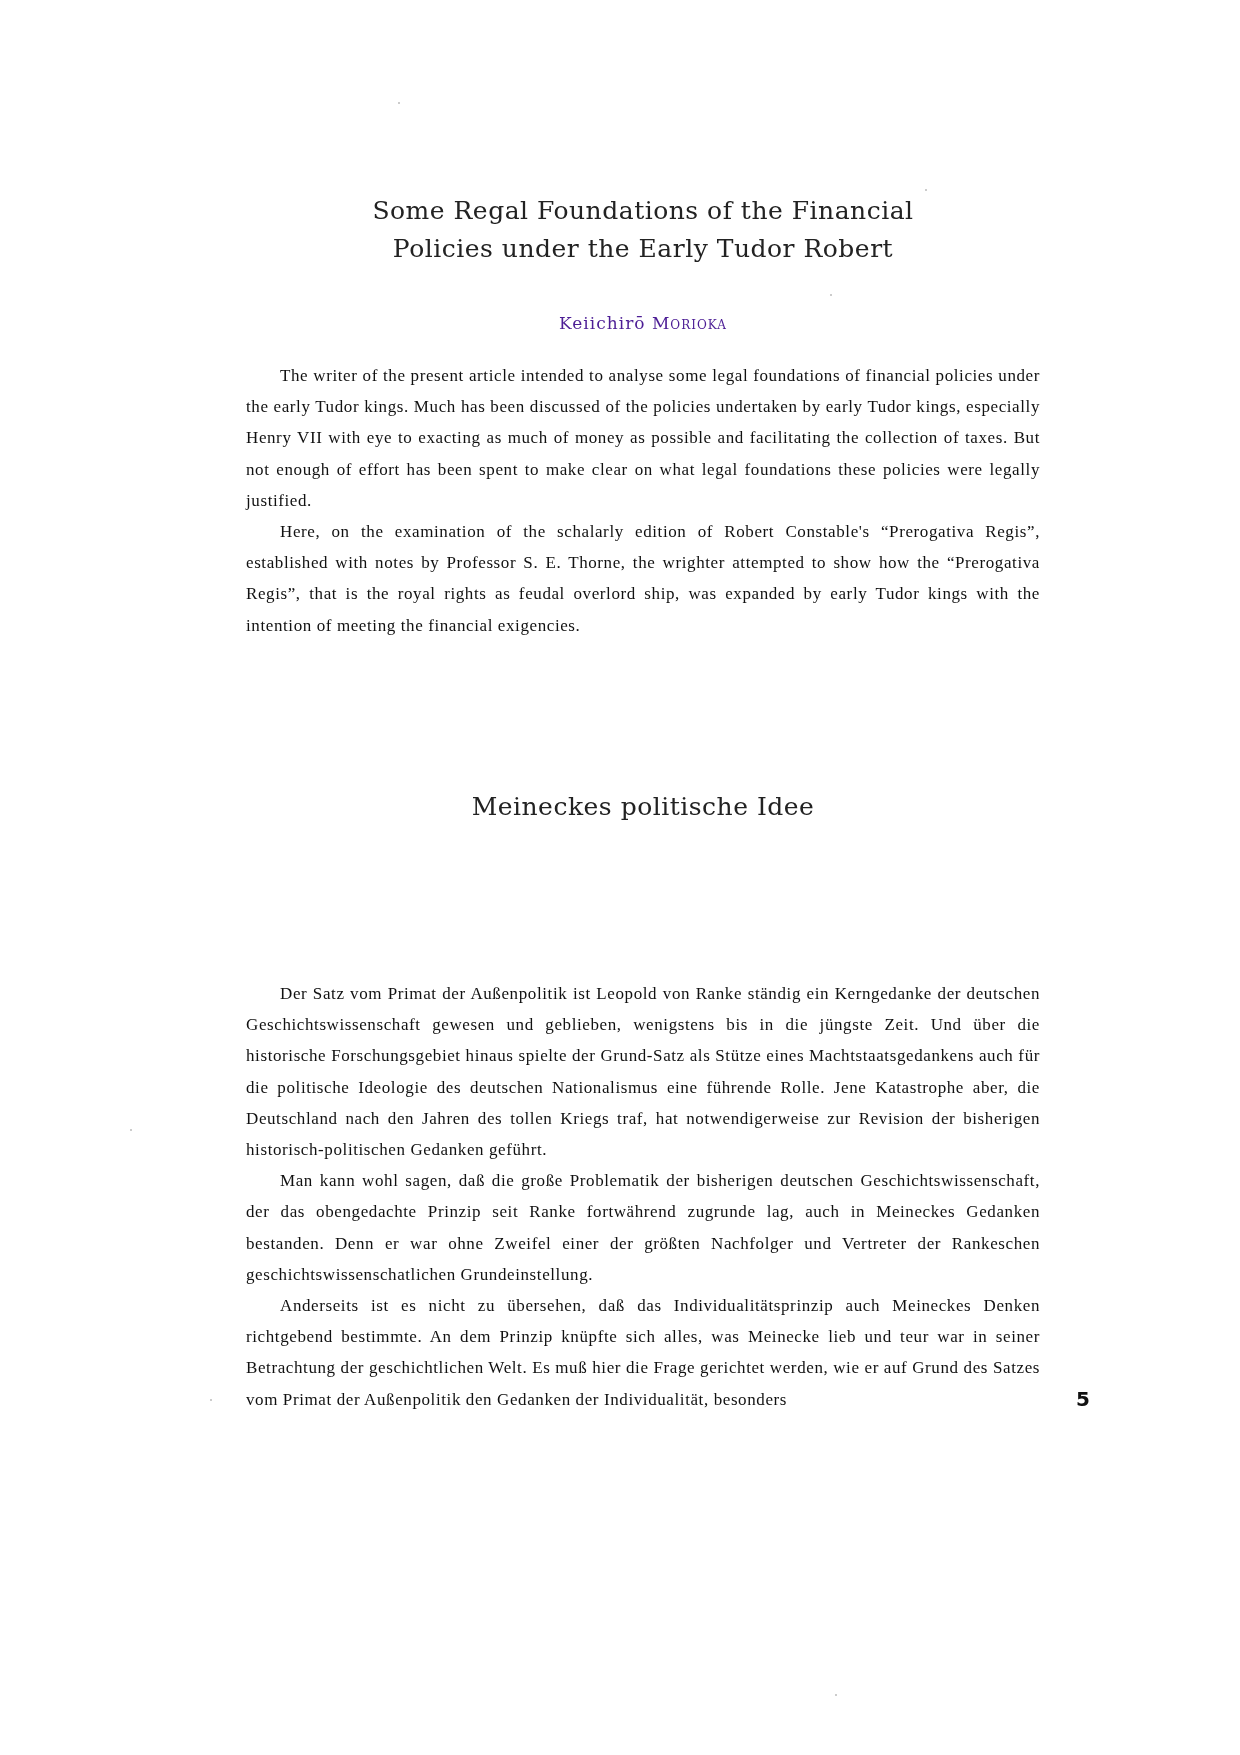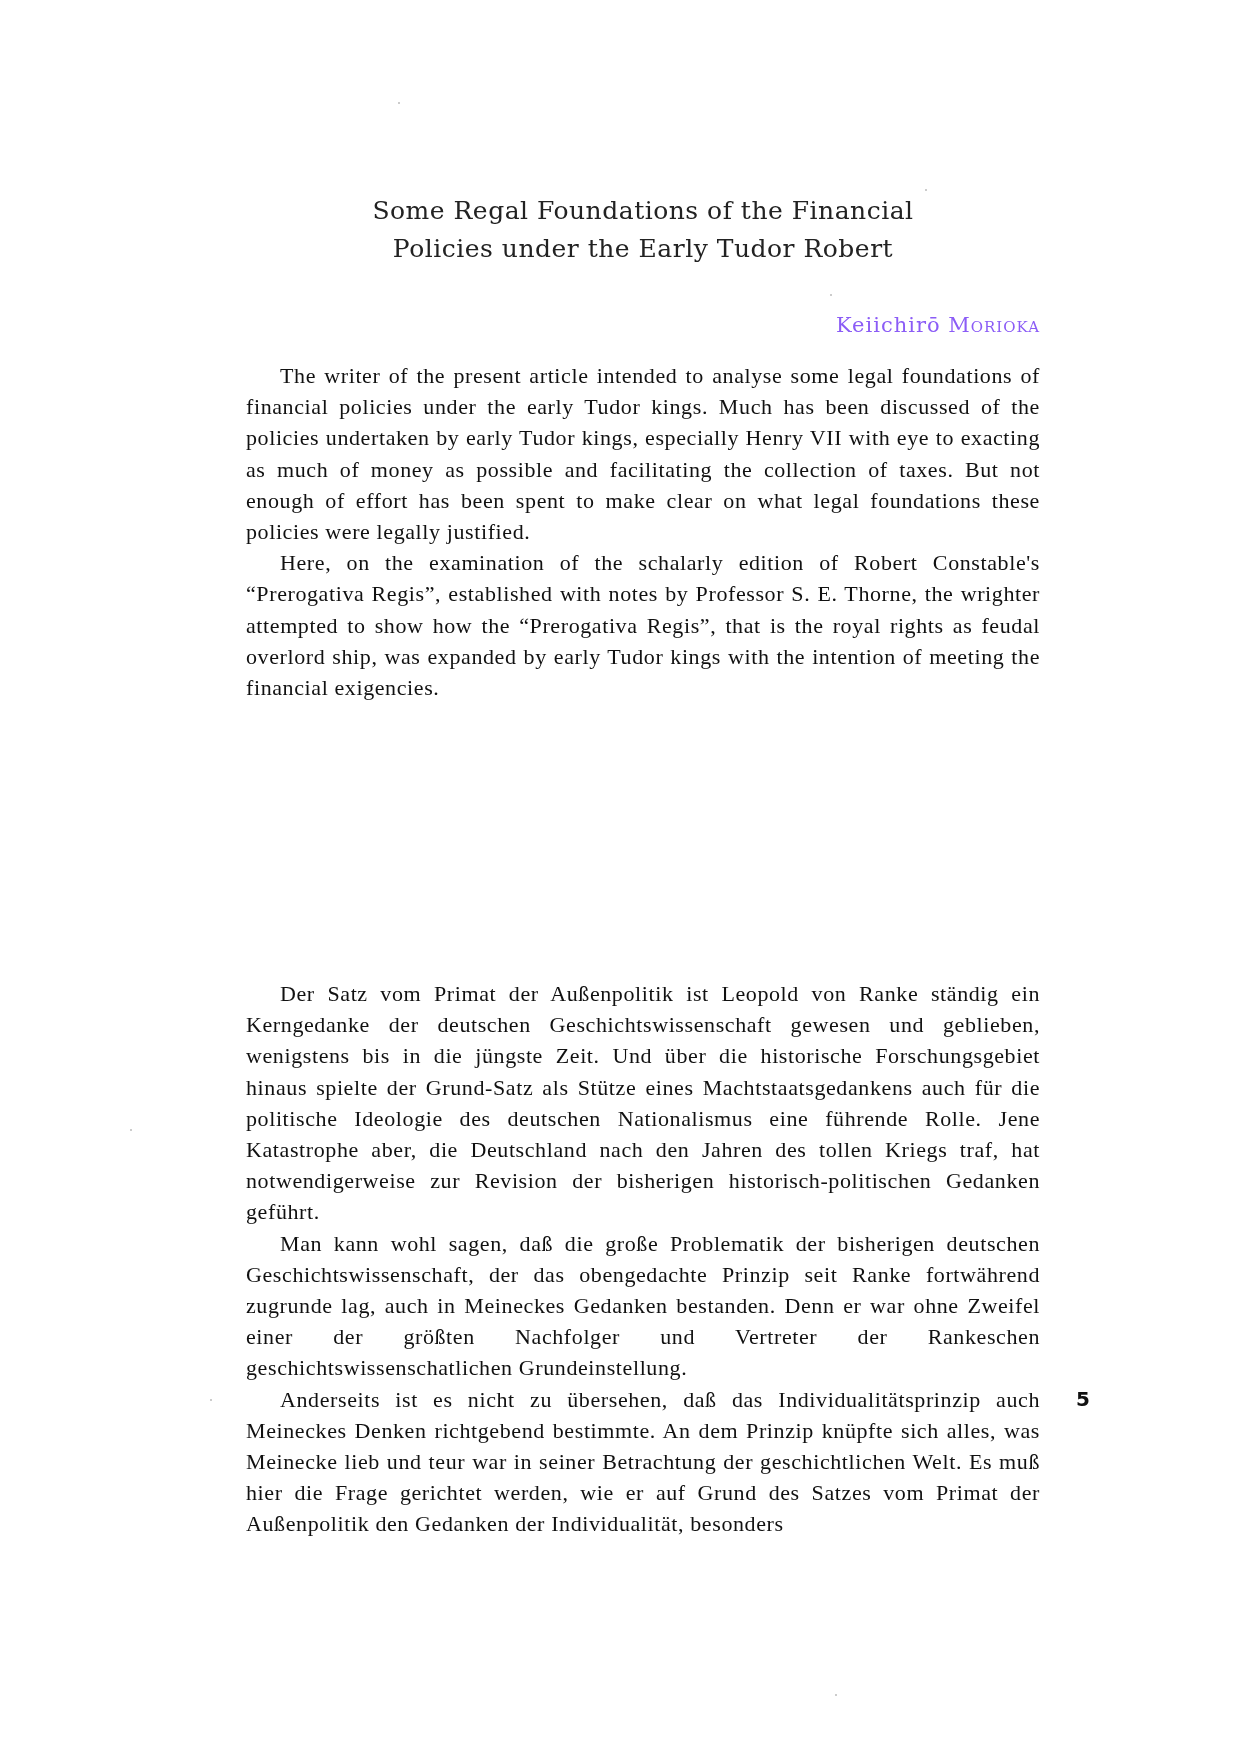--- a/index.html
+++ b/index.html
@@ -3,27 +3,27 @@
 <meta charset="utf-8">
 <style>
   html, body { margin: 0; padding: 0; background: #ffffff; }
   body { width: 1240px; height: 1755px; position: relative; overflow: hidden; color: #1a1a1a; }
   .page { position: absolute; left: 0; top: 4px; width: 1240px; height: 1755px; padding-left: 12px; }
   .title {
     position: absolute; left: 246px; width: 794px; text-align: center;
     font-family: "DejaVu Serif", serif; font-size: 25px; letter-spacing: 0.5px; color: #222;
   }
   .author {
-    position: absolute; left: 246px; width: 794px; text-align: right;
-    font-family: "DejaVu Serif", serif; font-size: 21px; letter-spacing: 1px; color: #8b5cf6;
+    position: absolute; left: 246px; width: 794px; text-align: center;
+    font-family: "DejaVu Serif", serif; font-size: 17px; letter-spacing: 1px; color: #4c1d95;
   }
   .author .sc { font-variant: small-caps; }
   .body {
     position: absolute; left: 246px; width: 794px;
-    font-family: "Liberation Serif", serif; font-size: 22px; line-height: 31.2px;
+    font-family: "Liberation Serif", serif; font-size: 17px; line-height: 31.2px;
     text-align: justify; color: #111; letter-spacing: 0.6px;
   }
   .body p { margin: 0; text-indent: 34px; }
   .pagenum {
     position: absolute; left: 1076px; top: 1383px;
     font-family: "DejaVu Sans", sans-serif; font-weight: bold; font-size: 20px; color: #111;
   }
   .speck { position: absolute; width: 2px; height: 2px; background: #bbb; border-radius: 1px; }
 </style>
 </head>
@@ -37,20 +37,21 @@
   <div class="author" style="top:309px;">
     <span>Keiichirō</span>
     <span class="sc">Morioka</span>
   </div>
 
   <div class="body" style="top:356px;">
     <p>The writer of the present article intended to analyse some legal foundations of financial policies under the early Tudor kings. Much has been discussed of the policies undertaken by early Tudor kings, especially Henry VII with eye to exacting as much of money as possible and facilitating the collection of taxes. But not enough of effort has been spent to make clear on what legal foundations these policies were legally justified.</p>
     <p>Here, on the examination of the schalarly edition of Robert Constable's “Prerogativa Regis”, established with notes by Professor S. E. Thorne, the wrighter attempted to show how the “Prerogativa Regis”, that is the royal rights as feudal overlord ship, was expanded by early Tudor kings with the intention of meeting the financial exigencies.</p>
   </div>
 
+  <div class="title" style="top:788px;">Meineckes politische Idee</div>
 
 
   <div class="body" style="top:944px;margin-top:30px;">
     <p>Der Satz vom Primat der Außenpolitik ist Leopold von Ranke ständig ein Kerngedanke der deutschen Geschichtswissenschaft gewesen und geblieben, wenigstens bis in die jüngste Zeit. Und über die historische Forschungsgebiet hinaus spielte der Grund-Satz als Stütze eines Machtstaatsgedankens auch für die politische Ideologie des deutschen Nationalismus eine führende Rolle. Jene Katastrophe aber, die Deutschland nach den Jahren des tollen Kriegs traf, hat notwendigerweise zur Revision der bisherigen historisch-politischen Gedanken geführt.</p>
     <p>Man kann wohl sagen, daß die große Problematik der bisherigen deutschen Geschichtswissenschaft, der das obengedachte Prinzip seit Ranke fortwährend zugrunde lag, auch in Meineckes Gedanken bestanden. Denn er war ohne Zweifel einer der größten Nachfolger und Vertreter der Rankeschen geschichtswissenschatlichen Grundeinstellung.</p>
     <p>Anderseits ist es nicht zu übersehen, daß das Individualitätsprinzip auch Meineckes Denken richtgebend bestimmte. An dem Prinzip knüpfte sich alles, was Meinecke lieb und teur war in seiner Betrachtung der geschichtlichen Welt. Es muß hier die Frage gerichtet werden, wie er auf Grund des Satzes vom Primat der Außenpolitik den Gedanken der Individualität, besonders</p>
   </div>
 
   <div class="pagenum">5</div>
 

